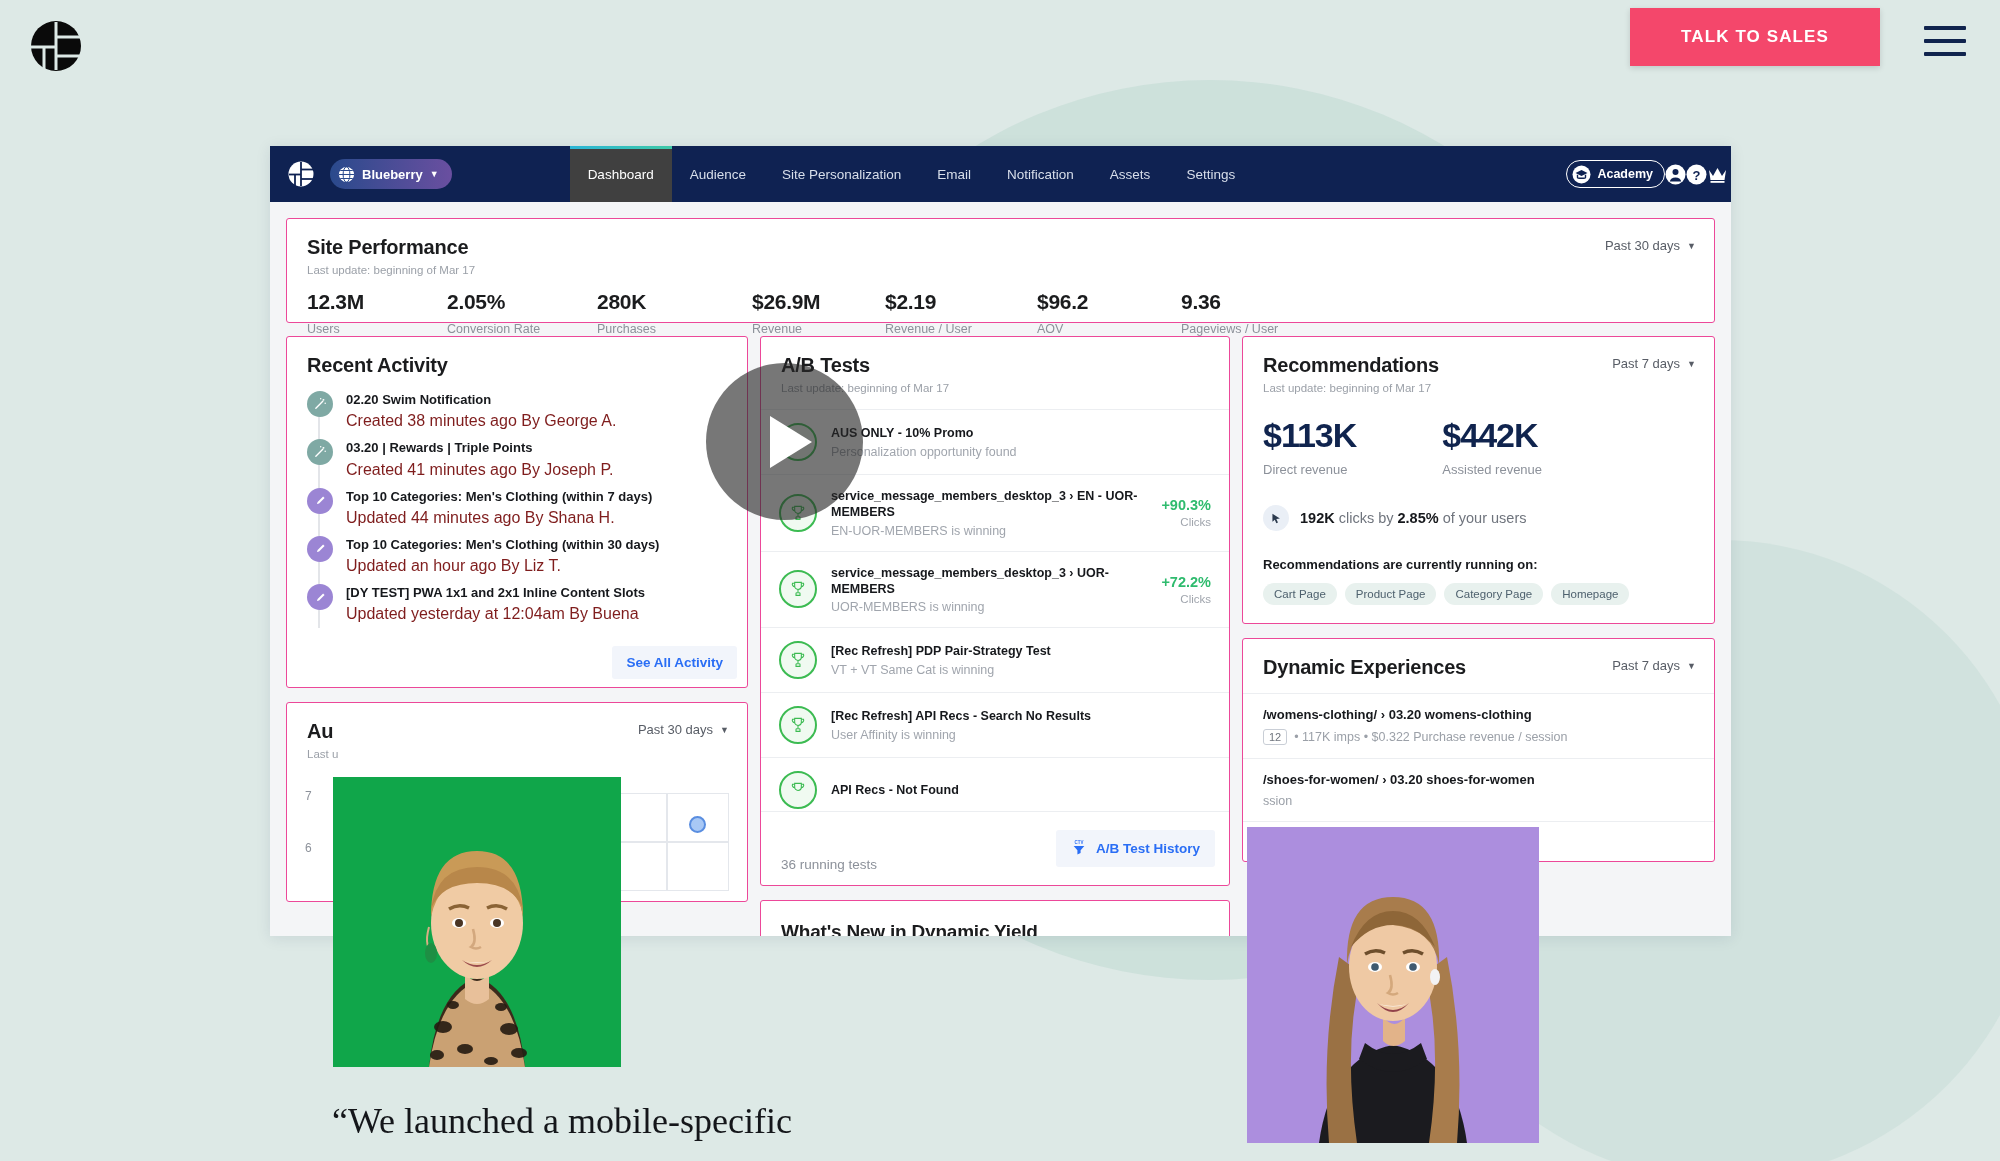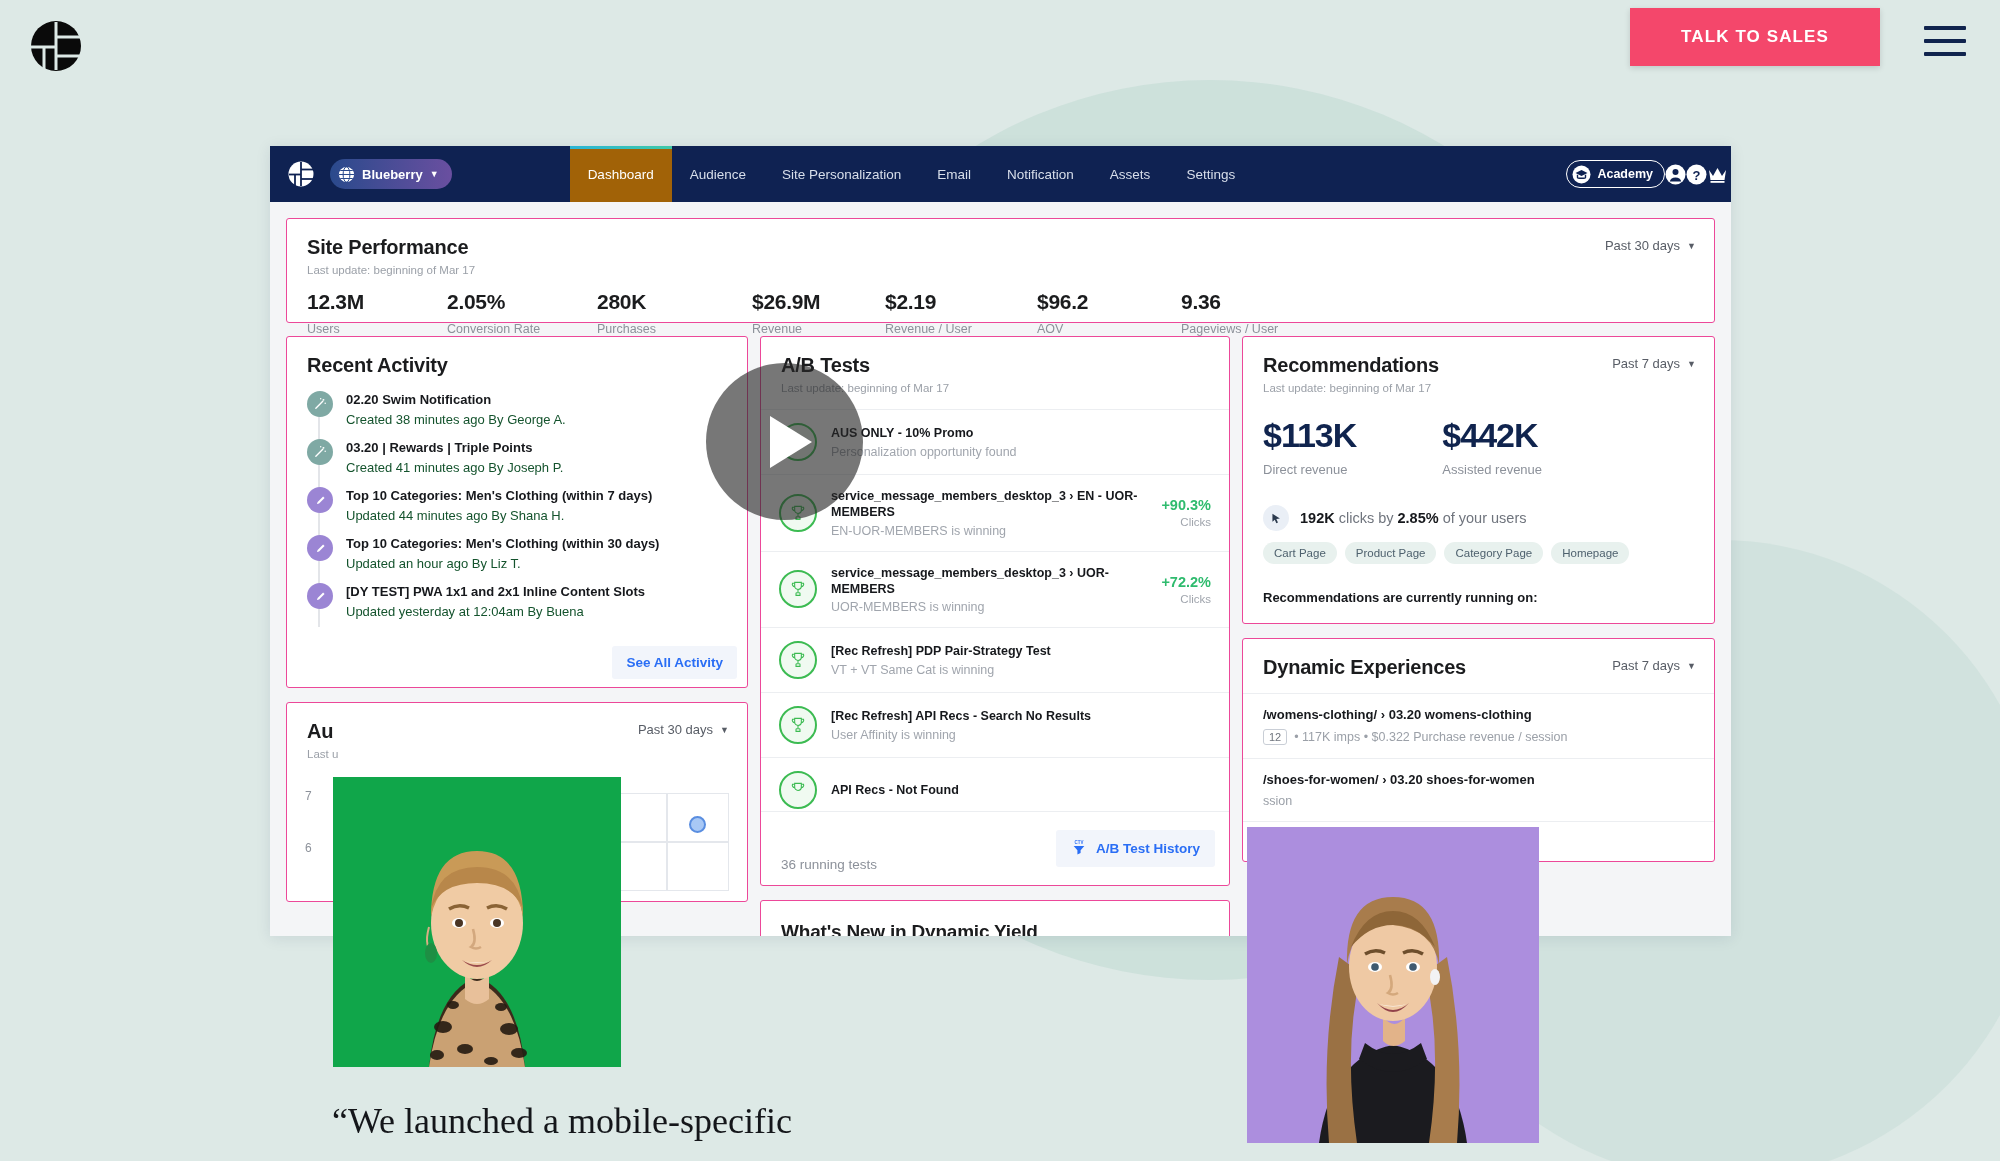--- a/index.html
+++ b/index.html
@@ -68,21 +68,21 @@
   #site-pill .globe { width: 17px; height: 17px; flex: none; }
   #site-pill .label { color: #fff; font-size: 13px; font-weight: 700; white-space: nowrap;}
   #site-pill .caret { color: #fff; font-size: 9px; }
 
   #dash-tabs { display: flex; align-items: center; margin-left: 118px; height: 56px; }
   .dash-tab {
     color: #d8dfeb; font-size: 13.5px; padding: 0 18px; height: 56px;
     display: flex; align-items: center; cursor: pointer; white-space: nowrap;
     position: relative;
   }
-  .dash-tab.active { color: #ffffff; background: #a16207; }
+  .dash-tab.active { color: #ffffff; background: #404040; }
   .dash-tab.active::before {
     content:""; position: absolute; left: 0; right: 0; top: 0; height: 3px;
     background: linear-gradient(90deg,#2bb5d6,#3ec9a7);
   }
   #dash-nav-right { margin-left: auto; display: flex; align-items: center; padding-right: 3px; }
   #academy-btn {
     height: 28px; border-radius: 15px; border: 1.6px solid #ffffff;
     display: flex; align-items: center; gap: 6px; padding: 0 11px 0 5px;
     cursor: pointer;
   }
@@ -121,21 +121,21 @@
   }
   .act-row { display: flex; gap: 13px; padding: 0 18px 9px 12px; position: relative; min-height: 48px;}
   .act-ic {
     width: 26px; height: 26px; border-radius: 50%; flex: none; position: relative; z-index: 2;
     display: flex; align-items: center; justify-content: center;
   }
   .act-ic.wand { background: #7fa9a4; }
   .act-ic.pencil { background: #9b85d4; }
   .act-txt { padding-top: 1px; }
   .act-title { font-size: 13px; font-weight: 700; color: #16181c; line-height: 1.25; }
-  .act-meta { font-size: 13px; color: #14532d; margin-top: 4px; }
+  .act-meta { font-size: 16px; color: #7f1d1d; margin-top: 4px; }
   #see-all-wrap { position: absolute; right: 10px; bottom: 8px; }
   #see-all {
     font-size: 13.5px; font-weight: 700; color: #2a6ef5; background: #f2f5fb;
     padding: 9px 14px; border-radius: 3px; cursor: pointer;
   }
 
   
   #audience { margin-top: 14px; height: 200px; position: relative; overflow: hidden; }
   #aud-grid { position: absolute; left: 18px; top: 86px; width: 420px; height: 110px; }
   .aud-ylbl { position: absolute; font-size: 12px; color: #8c919a; }
@@ -608,27 +608,27 @@
           </div>
         </div>
         <div id="recs-clicks">
           <span id="cursor-badge">
             <svg viewBox="0 0 16 16" width="13" height="13">
                 <path d="M3 2 L12.2 8 L7.8 8.6 L9.8 13 L7.8 13.8 L5.9 9.4 L3 12 Z" fill="#2b3a4e"></path>
               </svg>
           </span>
           <span class="txt"><b>192K</b><span> clicks by </span><b>2.85%</b><span> of your users</span></span>
         </div>
+        <div id="recs-running">Recommendations are currently running on:</div>
         <div id="recs-tags">
           <span class="tag">Cart Page</span>
           <span class="tag">Product Page</span>
           <span class="tag">Category Page</span>
           <span class="tag">Homepage</span>
         </div>
-        <div id="recs-running">Recommendations are currently running on:</div>
       </div>
 
       <div id="dynexp" class="card">
         <div class="card-head" style="padding-bottom:14px">
           <div class="card-title">Dynamic Experiences</div>
           <div class="range-pick">
             <span>Past 7 days</span>
             <span class="caret">▼</span>
           </div>
         </div>

